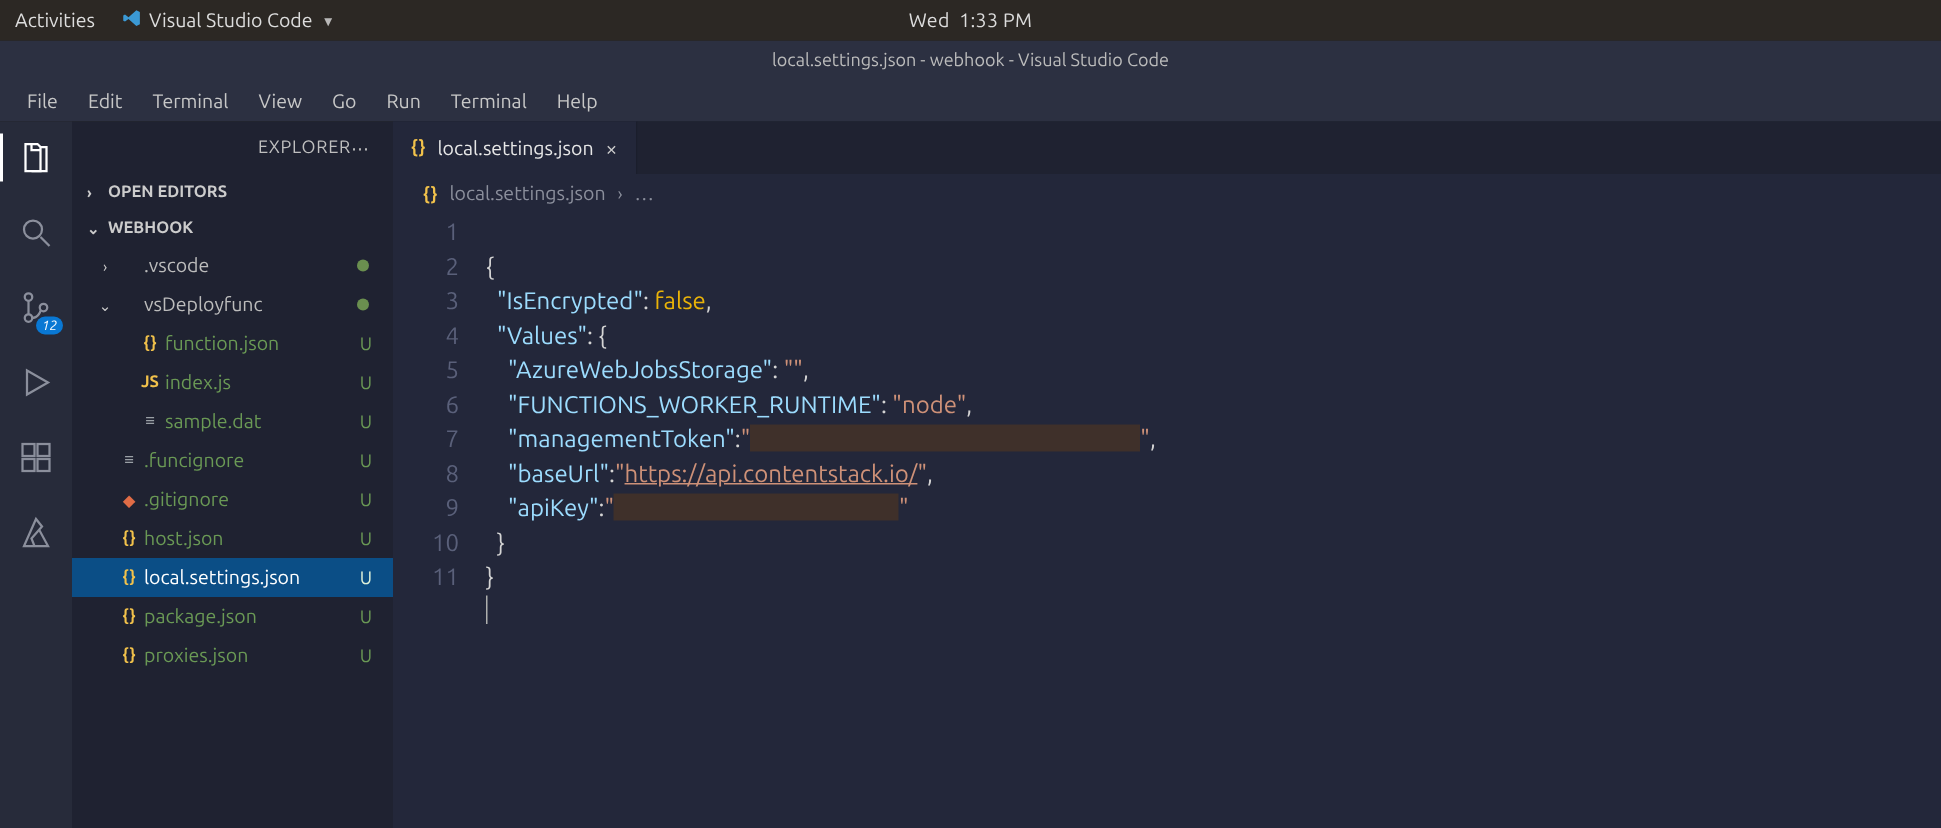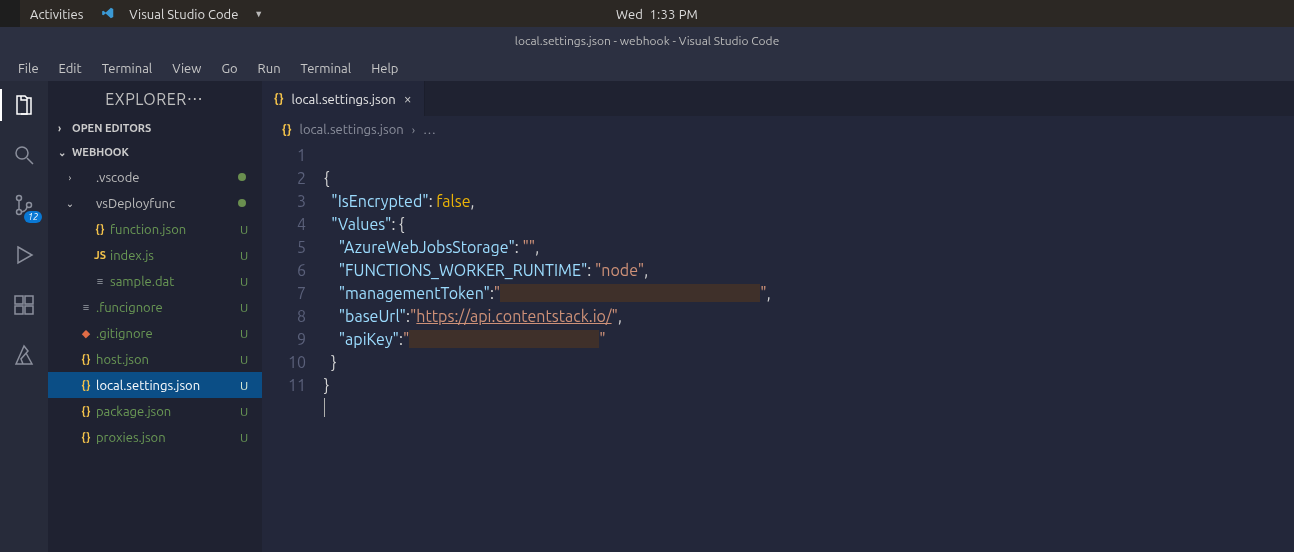--- a/index.html
+++ b/index.html
@@ -1,21 +1,21 @@
 <!DOCTYPE html>
 <html><head>
 <meta charset="utf-8">
 <style>
 * { margin:0; padding:0; box-sizing:border-box; font-family:"Ubuntu",-apple-system,system-ui,sans-serif; }
 html,body { width:1294px; height:552px; overflow:hidden; background:#1e1e1e; }
 
 
-.gnome-bar { height:27px; background:#2c2824; color:#ddd; display:flex; align-items:center; font-size:13px; padding:0 10px; position:relative;margin-left:20px; }
+.gnome-bar { height:27px; background:#2c2824; color:#ddd; display:flex; align-items:center; font-size:13px; padding:0 10px; position:relative; }
 .gnome-bar .left { display:flex; align-items:center; gap:18px; }
-.gnome-bar .app { display:flex; align-items:center; gap:14px;justify-content:space-between; }
+.gnome-bar .app { display:flex; align-items:center; gap:4px;justify-content:space-between; }
 .gnome-bar .vsicon svg{width:14px;height:14px;}
 .gnome-bar .center { position:absolute; left:50%; transform:translateX(-50%); letter-spacing:0.2px; }
 .gnome-bar .center b{font-weight:400;}
 .gnome-bar .tri{font-size:9px; opacity:.8; margin-left:2px}
 
 
 .vsc-title { height:27px; background:#2c3041; color:#bbb; display:flex; align-items:center; justify-content:center; font-size:12px; }
 
 
 .menu-bar { height:27px; background:#2c3041; color:#c7c7c7; display:flex; align-items:center; padding:0 8px; font-size:13px; gap:0; }
@@ -24,21 +24,21 @@
 
 .workbench{display:flex; height:471px;}
 .activity{width:48px;background:#272b3a;display:flex;flex-direction:column;align-items:center;padding-top:10px;gap:22px;}
 .activity .aicon{width:28px;height:28px;display:flex;align-items:center;justify-content:center;color:#8b8f9c;position:relative;font-style:italic;}
 .activity .aicon.active{color:#fff;}
 .activity .aicon.active::before{content:"";position:absolute;left:-10px;top:-2px;width:2px;height:32px;background:#fff;}
 .activity .badge{position:absolute;bottom:-4px;right:-4px;background:#0978d4;color:#fff;font-size:9px;border-radius:8px;padding:1px 4px;line-height:10px;}
 .activity svg{width:24px;height:24px;stroke:currentColor;fill:none;stroke-width:1.5;}
 
 .sidebar{width:214px;background:#1f2231;color:#ccc;font-size:13px;overflow:hidden;}
-.sidebar .hdr{height:35px;display:flex;align-items:center;justify-content:center;padding:0 14px;color:#bfbfbf;font-size:16px;letter-spacing:.5px;}
+.sidebar .hdr{height:35px;display:flex;align-items:center;justify-content:flex-end;padding:0 14px;color:#bfbfbf;font-size:12px;letter-spacing:.5px;}
 .sidebar .section{display:flex;align-items:center;height:24px;padding:0 10px;color:#ccc;font-size:11px;font-weight:700;gap:4px;}
 .sidebar .chev{width:10px;display:inline-block;font-size:10px;}
 .sidebar .item{display:flex;align-items:center;height:26px;padding:0 10px 0 0;color:#bcbcbc;cursor:default;position:relative;}
 .sidebar .item.active{background:#0b4e86;color:#fff;}
 .sidebar .item .indent{display:inline-block;}
 .sidebar .item .fchev{width:12px;font-size:10px;text-align:center;color:#ccc;}
 .sidebar .item .fchev.empty{visibility:hidden;}
 .sidebar .item .ficon{width:20px;display:flex;justify-content:center;font-size:11px;}
 .sidebar .item .name{flex:1;white-space:nowrap;overflow:hidden;text-overflow:ellipsis;}
 .sidebar .item .badge{width:16px;text-align:center;font-size:12px;}

